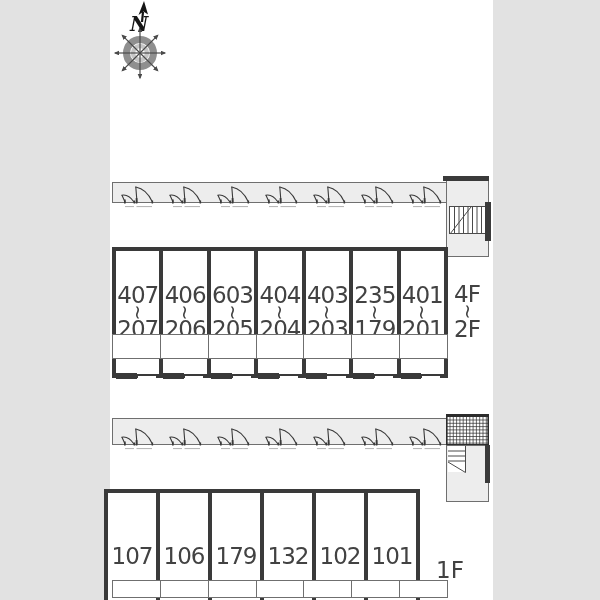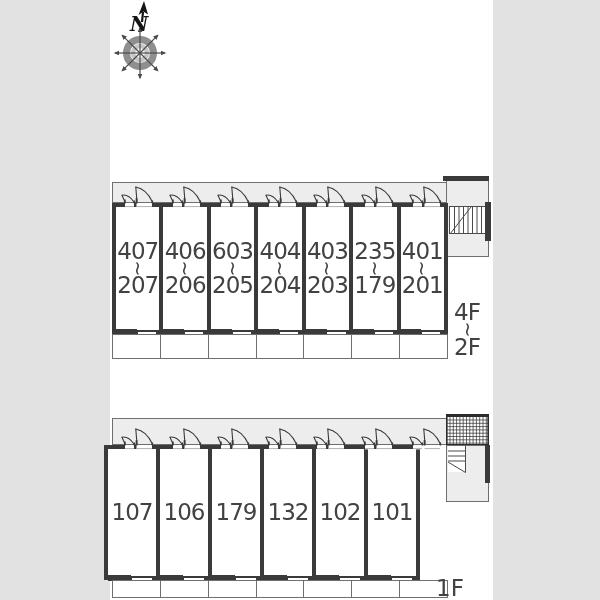--- a/index.html
+++ b/index.html
@@ -6,36 +6,36 @@
   body { font-family:"DejaVu Sans", sans-serif; }
   .scene { position:relative; width:600px; height:600px; background:#e2e2e2; overflow:hidden; }
   .abs { position:absolute; box-sizing:border-box; }
   .paper { left:110px; top:0; width:383px; height:600px; background:#ffffff; }
 
   .corridor { background:#ededed; border:1px solid #6f6f6f; }
   .landing  { background:#ededed; border:1px solid #6f6f6f; }
   .darkbar  { background:#3a3a3a; }
 
   
-  .units { display:flex; background:#3a3a3a; padding:4px; }
+  .units { display:flex; background:#3a3a3a; padding:4px;margin-top:44px; }
   .unit  { position:relative; flex:1 1 0; background:#ffffff; margin-left:4px;
            display:flex; flex-direction:column; align-items:center; justify-content:center; }
   .unit:first-child { margin-left:0; }
   .num  { font-size:23px; line-height:21px; letter-spacing:-1px; color:#424242; white-space:nowrap; }
   .vtilde { display:block; transform:rotate(90deg); font-size:19px; line-height:13px; height:13px; color:#424242; }
 
   
   .sill  { position:absolute; left:0; bottom:-5px; width:48%; height:6px; background:#3a3a3a; }
   .notch { position:absolute; left:50%; bottom:-4px; width:42%; height:2.5px; background:#ffffff; }
 
   .balcony { display:flex; background:#ffffff; border:1px solid #6f6f6f; }
   .balcony .cell { flex:1 1 0; border-right:1px solid #6f6f6f; }
   .balcony .cell:last-child { border-right:none; }
 
-  .floor-label { color:#424242; font-size:23px; line-height:22px; text-align:center;margin-top:18px; }
+  .floor-label { color:#424242; font-size:23px; line-height:22px; text-align:center; }
 
   .doorsvg { position:absolute; }
 </style>
 </head>
 <body>
 
 <div class="scene">
   <div class="abs paper"></div>
 
   <svg class="abs" style="left:108px;top:0;" width="66" height="95" viewBox="0 0 66 95">

